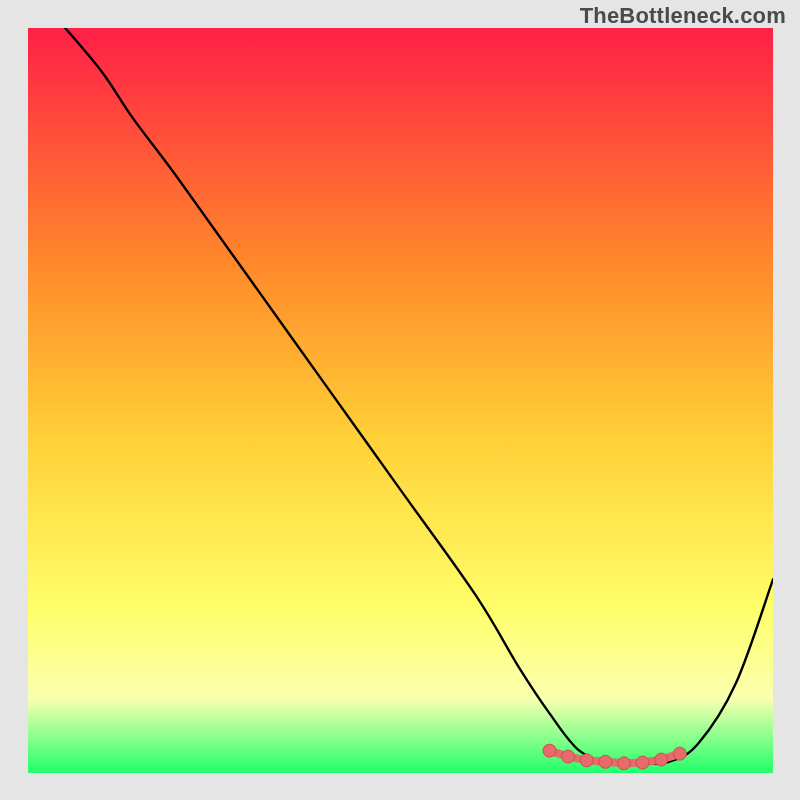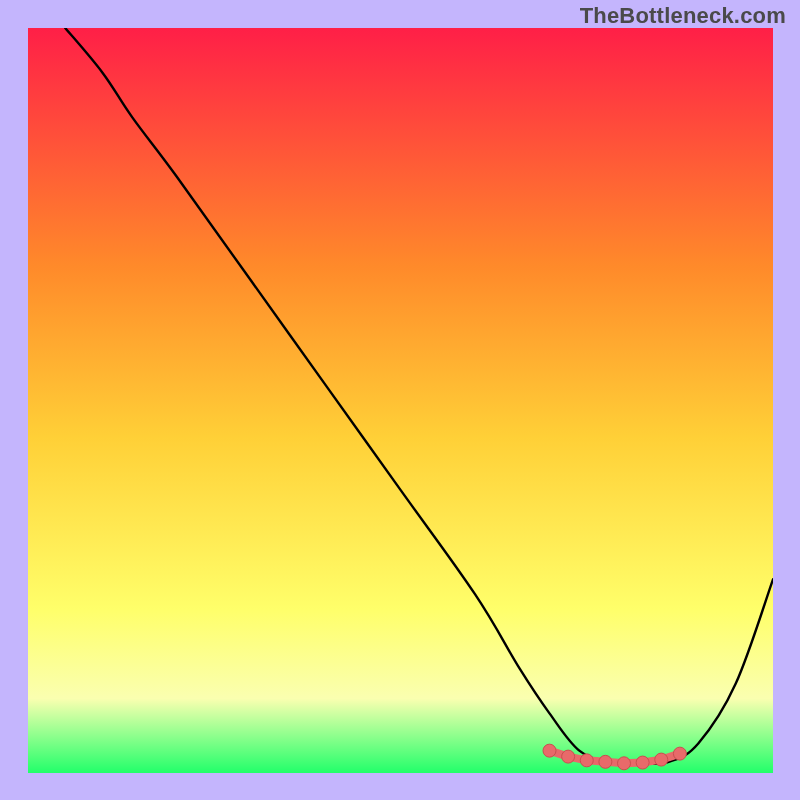--- a/index.html
+++ b/index.html
@@ -8,21 +8,21 @@
     width: 800px;
     height: 800px;
     background: #000;
     overflow: hidden;
     font-family: Arial, Helvetica, sans-serif;
   }
   .frame {
     position: relative;
     width: 800px;
     height: 800px;
-    background: #c4b5fd;
+    background: #e5e5e5;
   }
   .watermark {
     position: absolute;
     top: 3px;
     right: 14px;
     color: #4a4a4a;
     font-size: 22px;
     font-weight: 600;
     text-align: right;
     z-index: 20;

